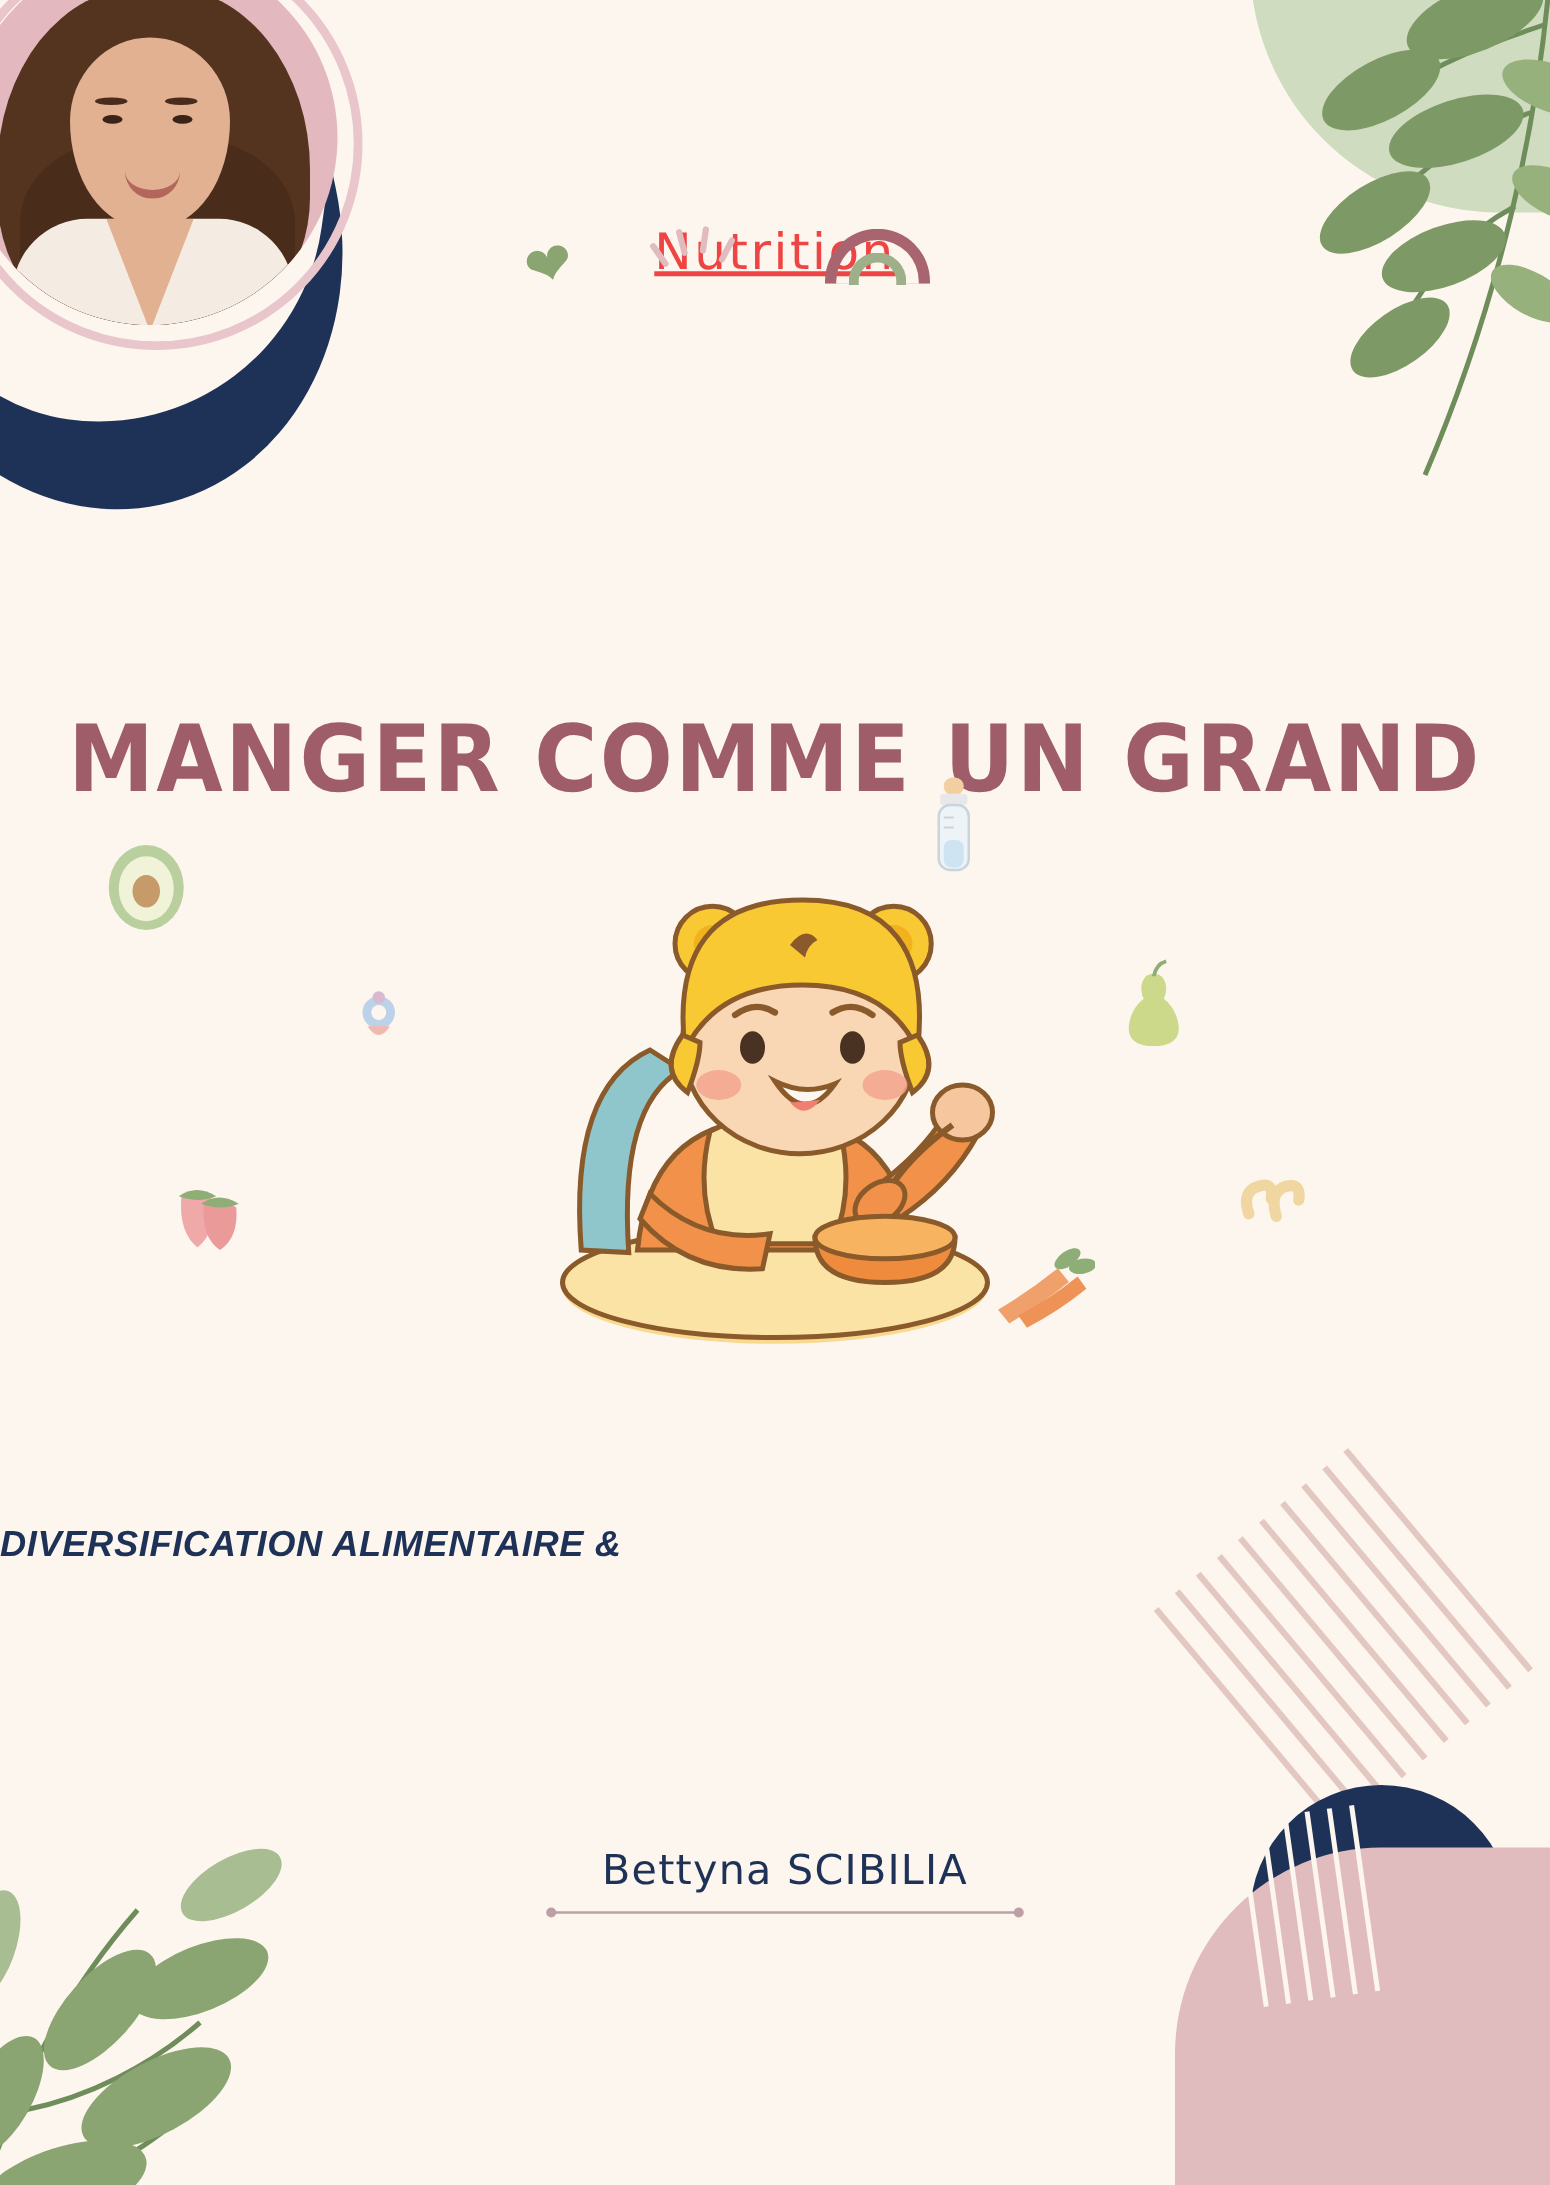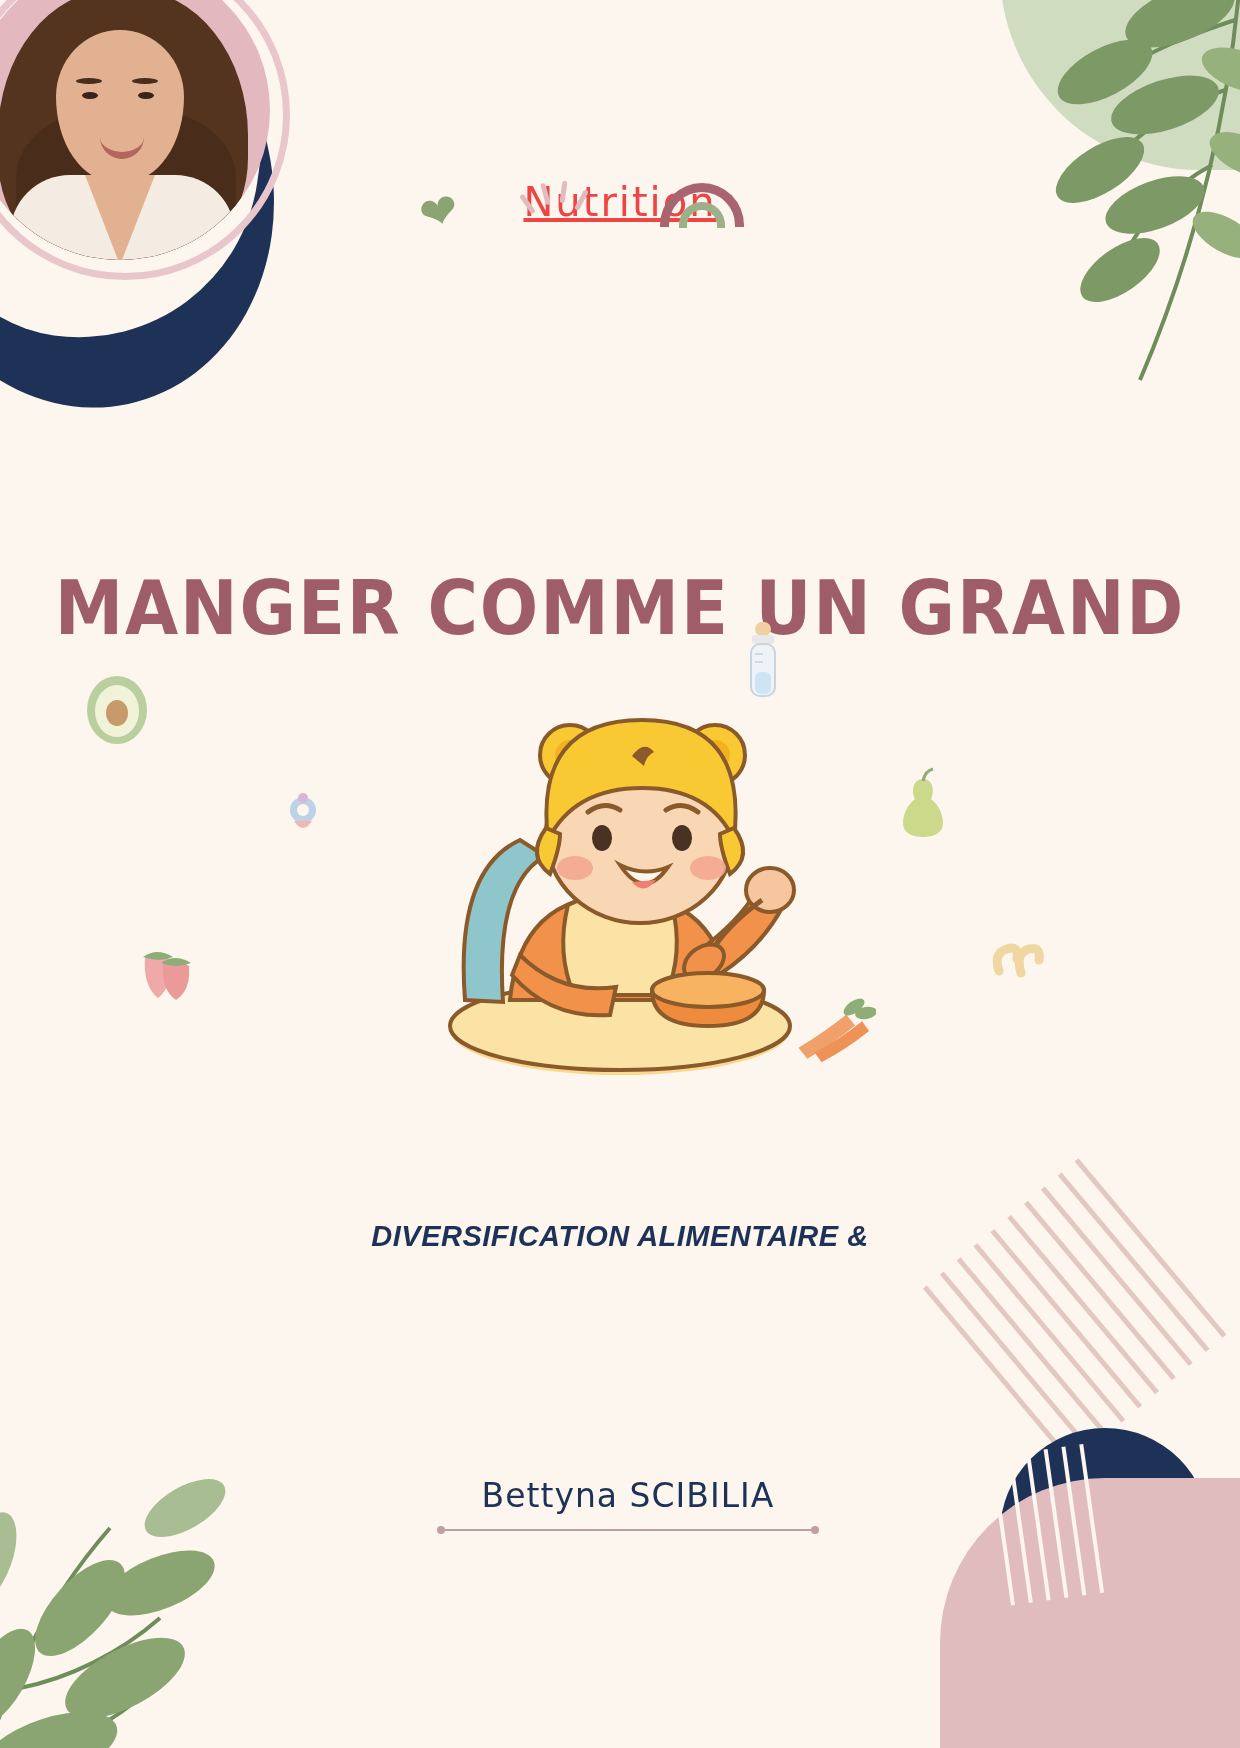--- a/index.html
+++ b/index.html
@@ -310,21 +310,21 @@
     color: #9e5d69;
     transform: scaleX(0.93);
   }
 
   
   .subtitle {
     position: absolute;
     left: 0;
     right: 0;
     top: 1215px;
-    text-align: center;
+    text-align: left;
     font-family: "Liberation Sans", sans-serif;
     font-weight: bold;
     font-style: italic;
     font-size: 29px;
     line-height: 1.45;
     color: #1e3258;
     letter-spacing: 0.5px;
   }
 
   

